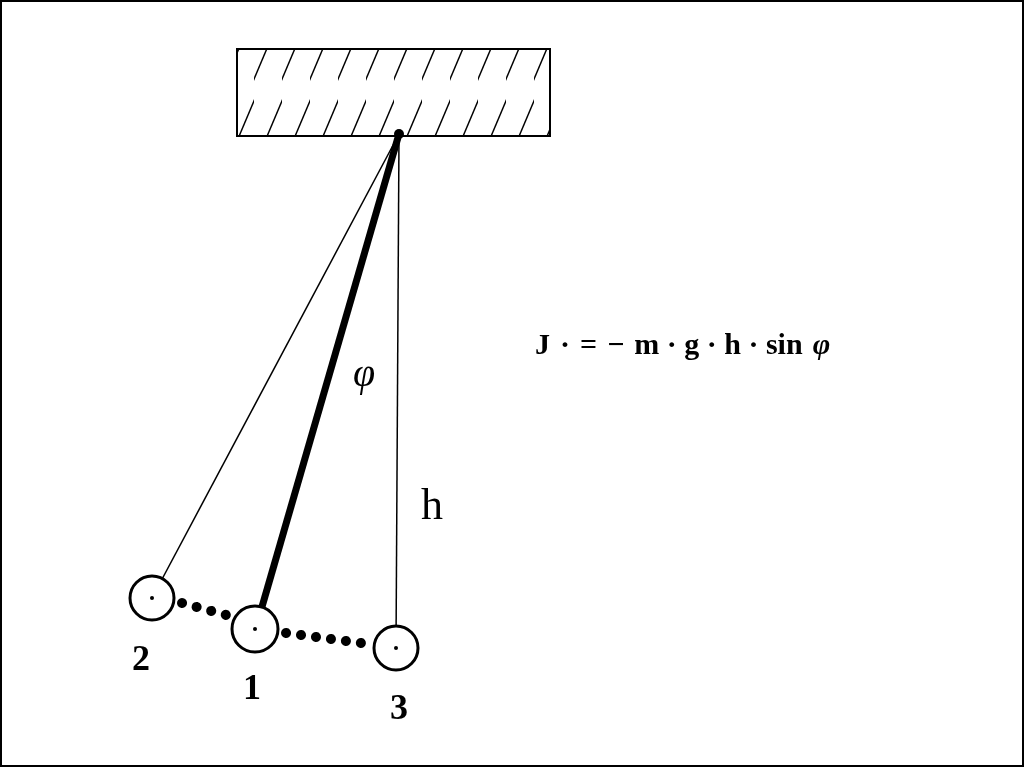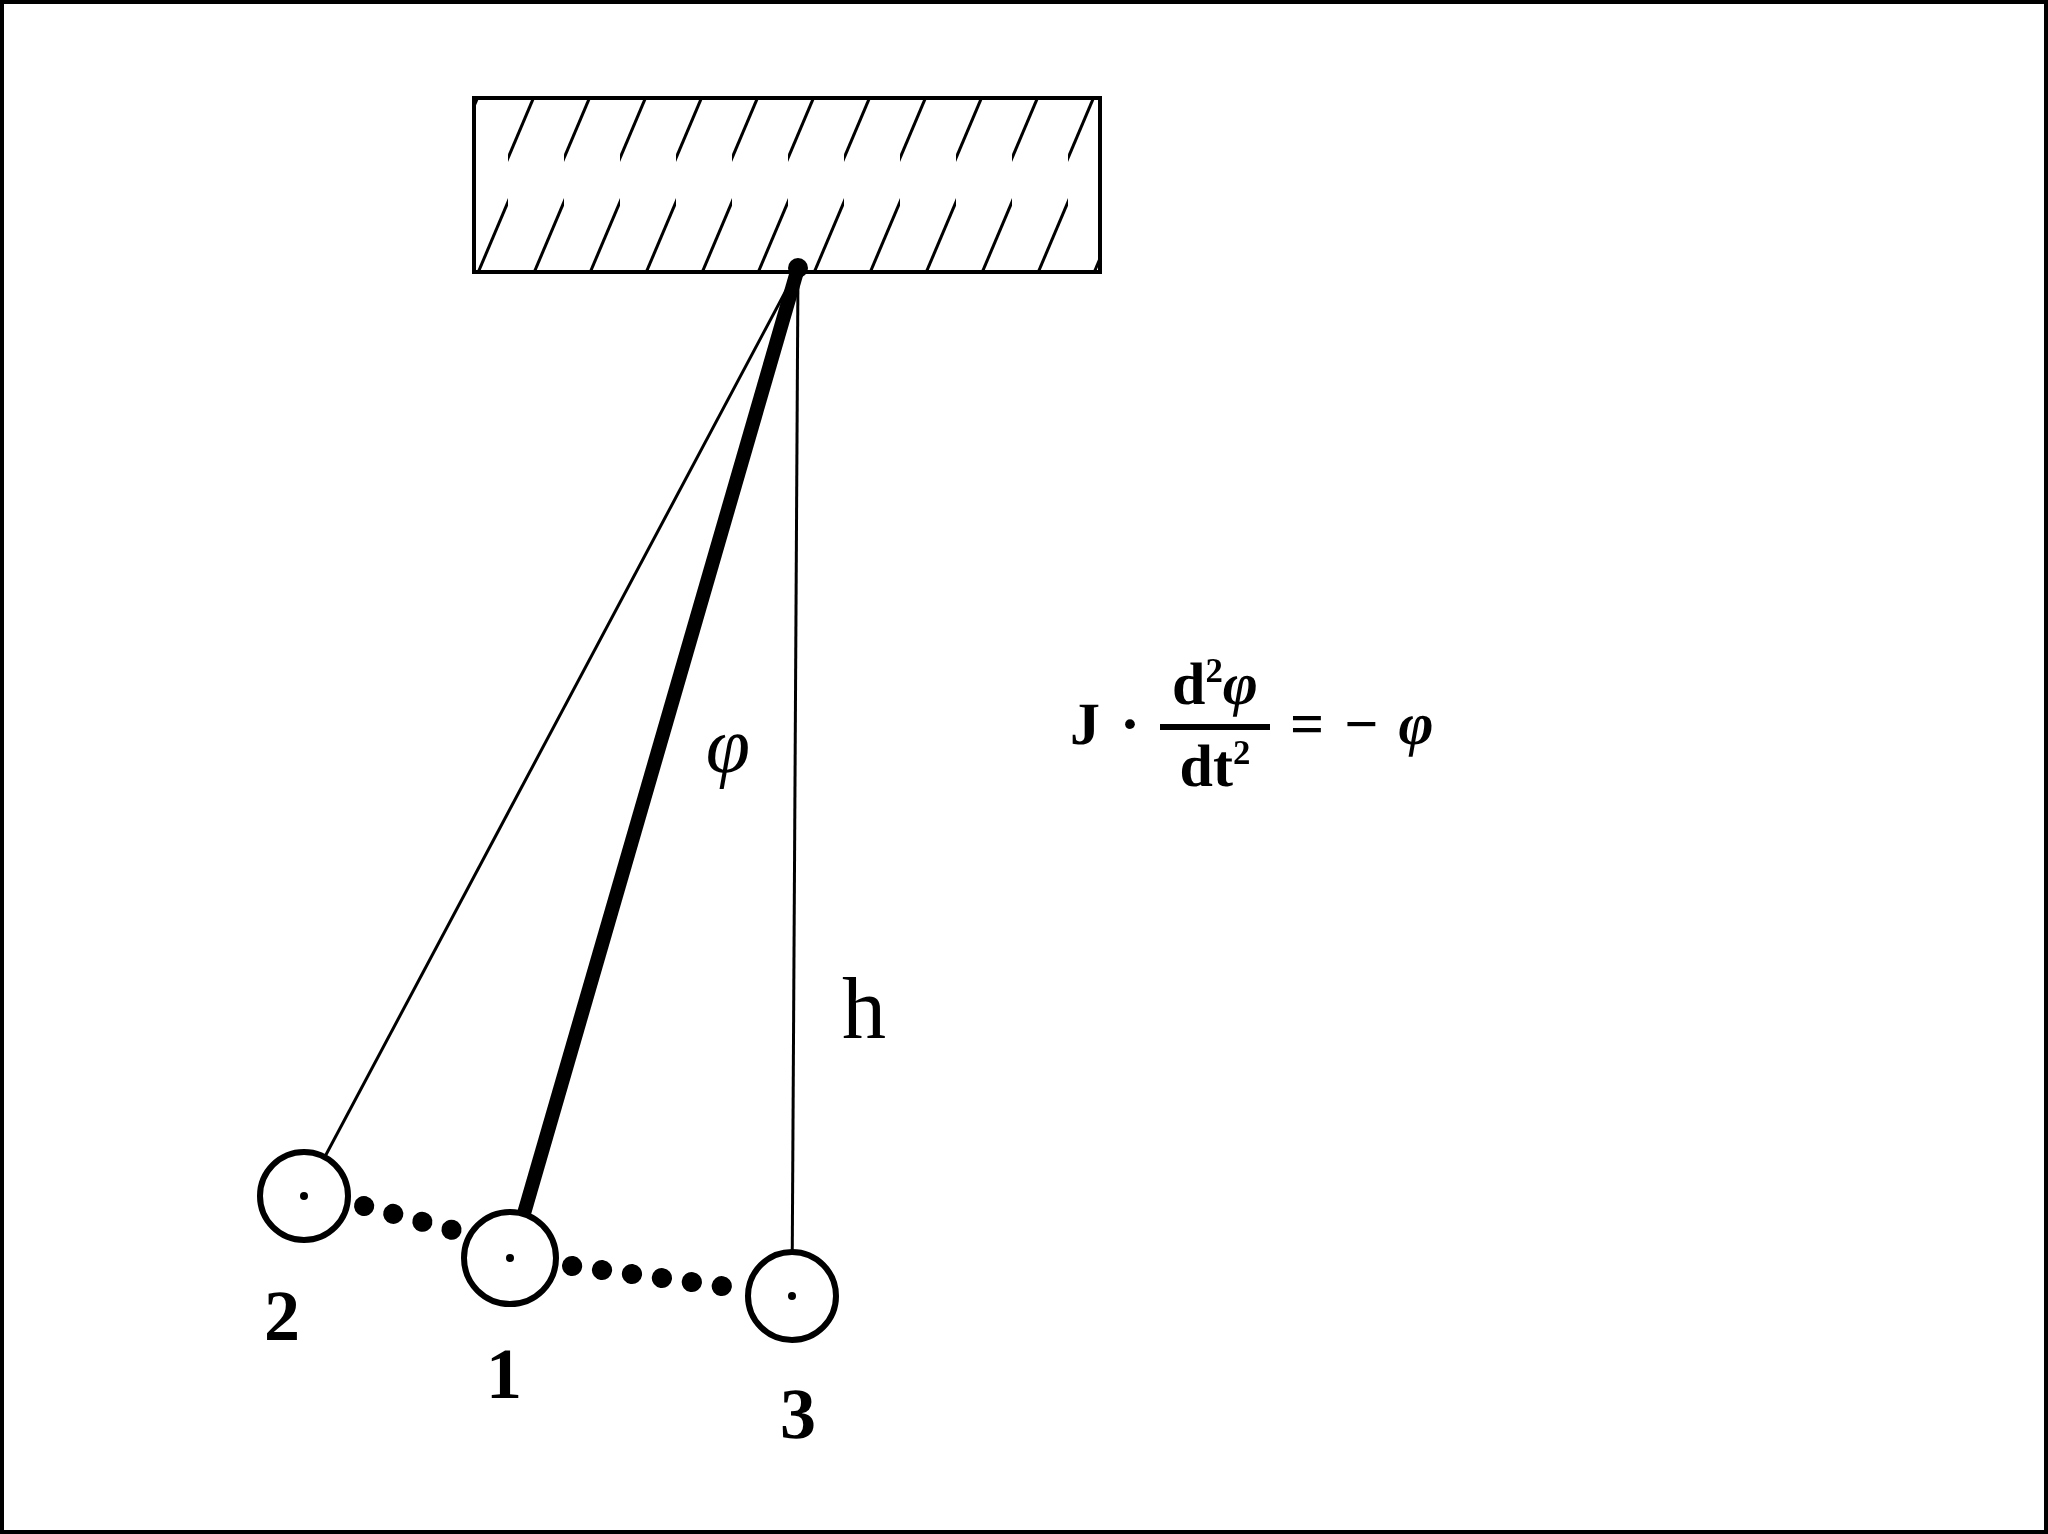--- a/index.html
+++ b/index.html
@@ -98,23 +98,19 @@
     <text x="362" y="384" text-anchor="middle" class="lbl-angle">φ</text>
     <text x="430" y="517" text-anchor="middle" class="lbl-height">h</text>
     <text x="139" y="668" text-anchor="middle" class="lbl-num">2</text>
     <text x="250" y="697" text-anchor="middle" class="lbl-num">1</text>
     <text x="397" y="717" text-anchor="middle" class="lbl-num">3</text>
   </svg>
 
   <div class="equation">
     <span>J</span>
     <span>·</span>
-    <span class="frac">
-      <span class="num"><span>d</span><span class="sup">2</span><span class="phi">φ</span></span>
-      <span class="bar"></span>
-      <span class="den"><span>dt</span><span class="sup">2</span></span>
-    </span>
     <span>=</span>
     <span>−</span>
+    <span>m · g · h · sin</span>
     <span class="phi">φ</span>
   </div>
 
 </div>
 
 </body></html>

